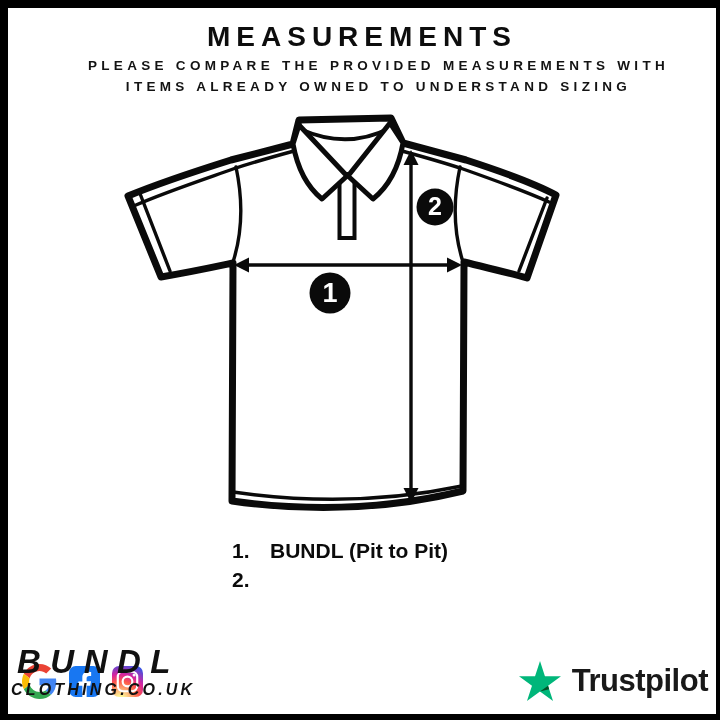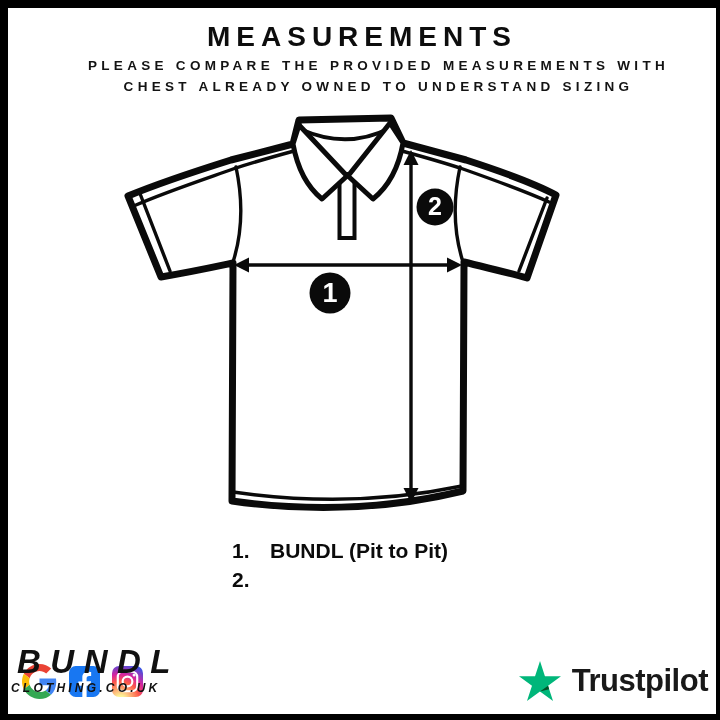--- a/index.html
+++ b/index.html
@@ -27,33 +27,33 @@
   .shirt-svg{position:absolute;left:-8px;top:-8px;width:720px;height:720px;}
   
   .legend{position:absolute;left:224px;top:528px;color:#0b0b0b;}
   .legend-row{display:flex;font-size:21px;font-weight:700;line-height:29px;}
   .legend-num{width:38px;}
   
   .social{position:absolute;left:14px;top:654px;display:flex;align-items:center;gap:12px;height:38px;}
   .social svg{display:block;}
   .brand{position:absolute;left:0;right:0;top:637px;text-align:left;color:#111;font-style:italic;}
   .brand-name{font-size:33px;font-weight:700;letter-spacing:9.5px;padding-left:9px;line-height:33px;}
-  .brand-tagline{font-size:12px;font-weight:700;letter-spacing:3.2px;padding-left:3px;margin-top:3px;}
+  .brand-tagline{font-size:16px;font-weight:700;letter-spacing:3.2px;padding-left:3px;margin-top:3px;}
   .trustpilot{position:absolute;right:8px;top:653px;display:flex;align-items:center;gap:11px;}
   .trustpilot-label{font-size:31px;font-weight:600;color:#191919;letter-spacing:-0.5px;}
 </style>
 </head>
 <body>
 
 <div class="canvas">
 
   <div class="title">MEASUREMENTS</div>
   <div class="subtitle">
     <div>PLEASE COMPARE THE PROVIDED MEASUREMENTS WITH</div>
-    <div>CHEST ALREADY OWNED TO UNDERSTAND SIZING</div>
+    <div>ITEMS ALREADY OWNED TO UNDERSTAND SIZING</div>
   </div>
 
   <svg class="shirt-svg" viewBox="0 0 720 720" xmlns="http://www.w3.org/2000/svg">
 
     <g>
       <path d="M 293,144 L 299,120 L 391,118 L 403,143 L 466,160
                C 500,171 534,183 556,195
                L 527,278
                C 506,272 483,267 464,262
                L 463,491

